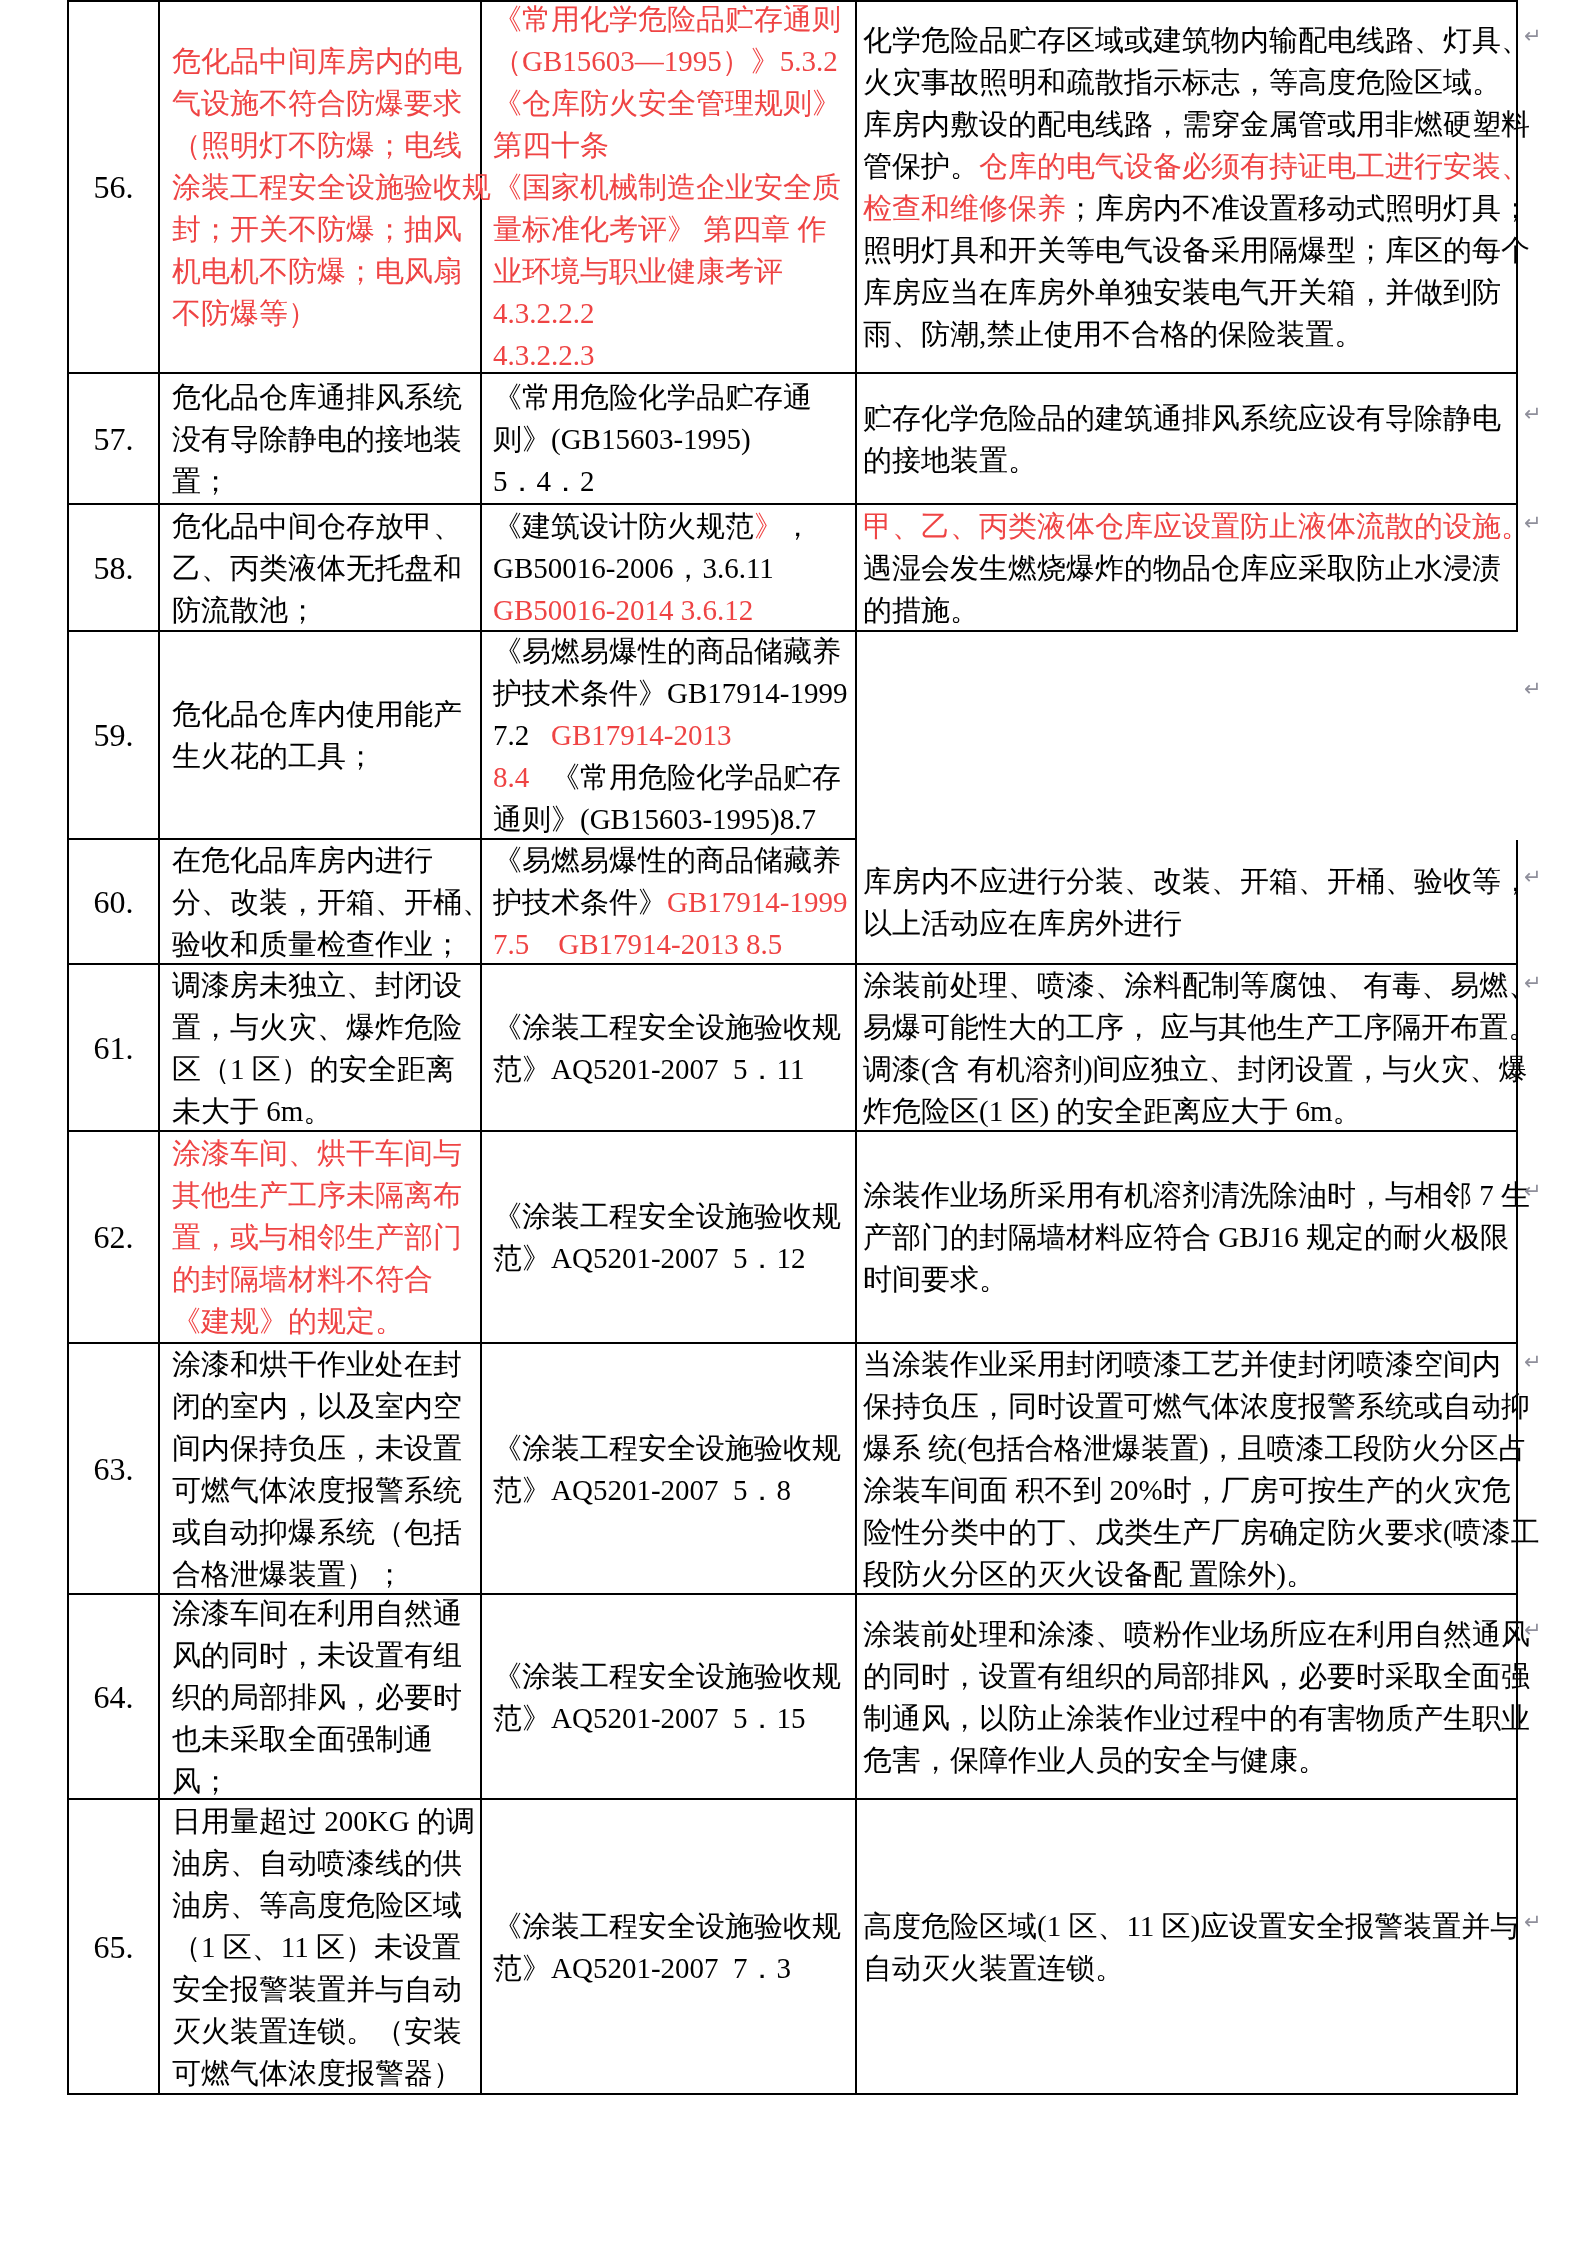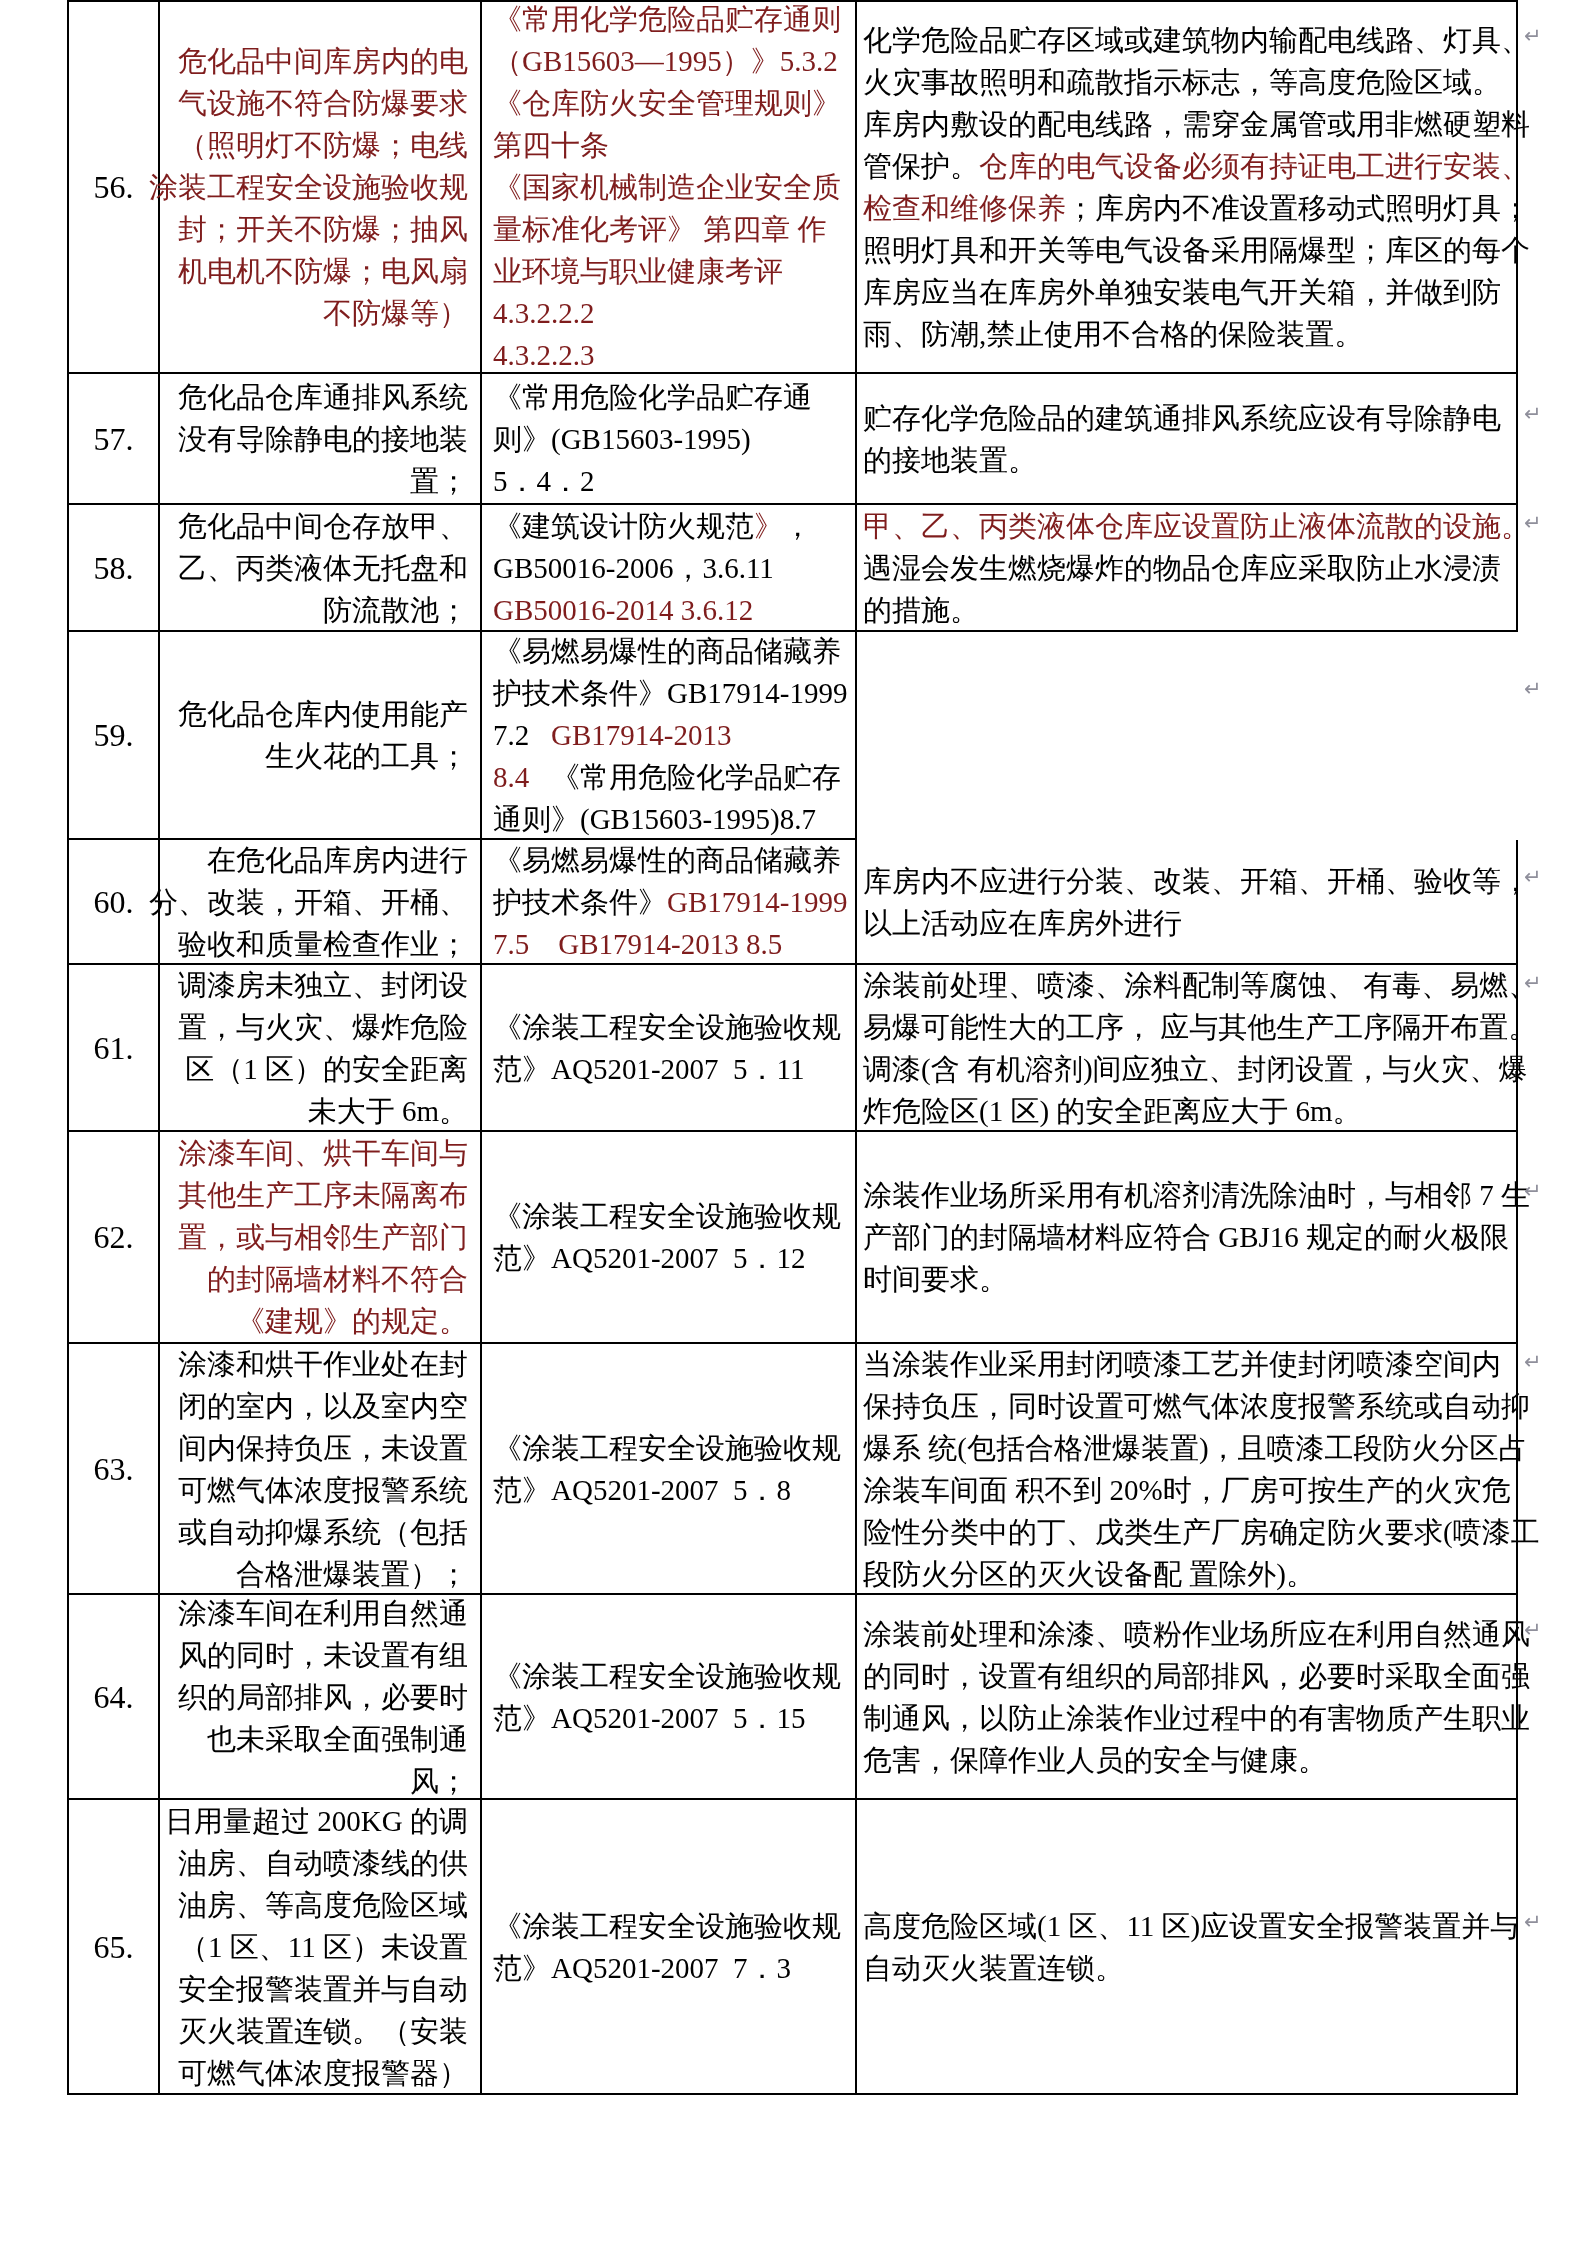--- a/index.html
+++ b/index.html
@@ -15,26 +15,26 @@
     background:#fff;
   }
   .t-row{display:flex;}
   .cell{
     box-sizing:border-box;
     border-right:2px solid #000;border-bottom:2px solid #000;
     display:flex;flex-direction:column;justify-content:center;
     color:#000;overflow:visible;
   }
   .cell.c0{width:91px;align-items:center;}
-  .cell.c1{width:322px;padding:0 12px;align-items:flex-end;}
+  .cell.c1{width:322px;padding:0 12px;}
   .cell.c2{width:375px;padding:0 11px;}
   .cell.c3{width:661px;padding:0 6px;}
   .line{white-space:pre;height:42px;line-height:42px;font-size:29px;}
   .c0 .line{font-size:32px;font-weight:400;}
-  .seg-red{color:#7f1d1d;}
+  .seg-red{color:#ef4444;}
   .para-mark{
     position:absolute;color:#8f8f9b;font-size:21px;line-height:21px;
     font-family:"DejaVu Sans","Liberation Sans",sans-serif;
   }
 </style>
 </head>
 <body>
 
 <div class="page">
   <div class="doc-table">

